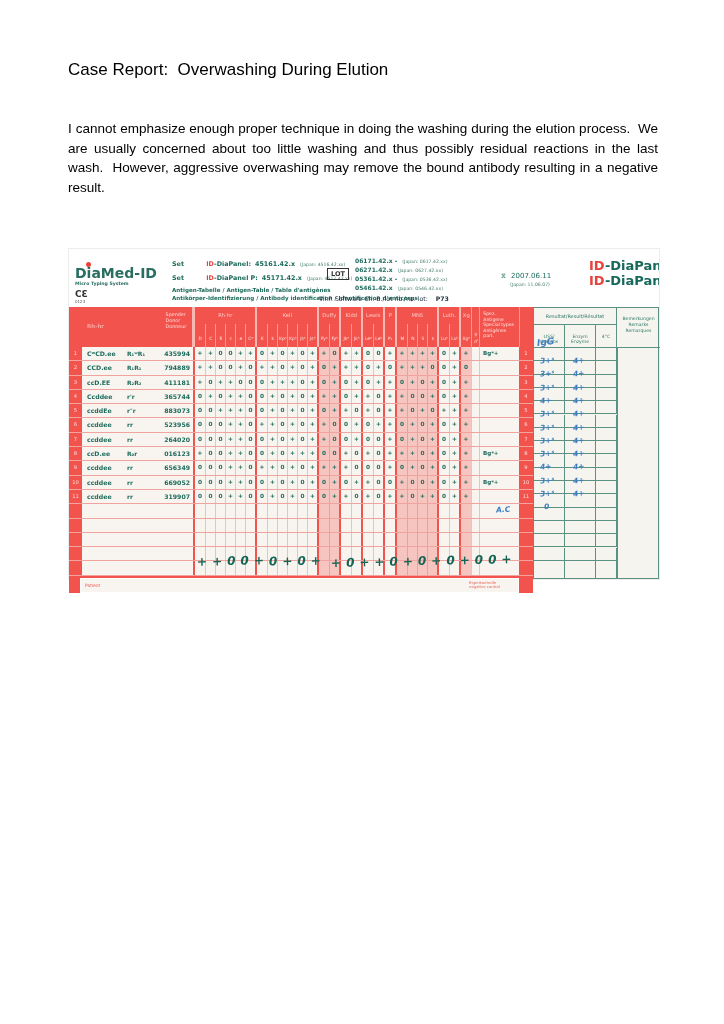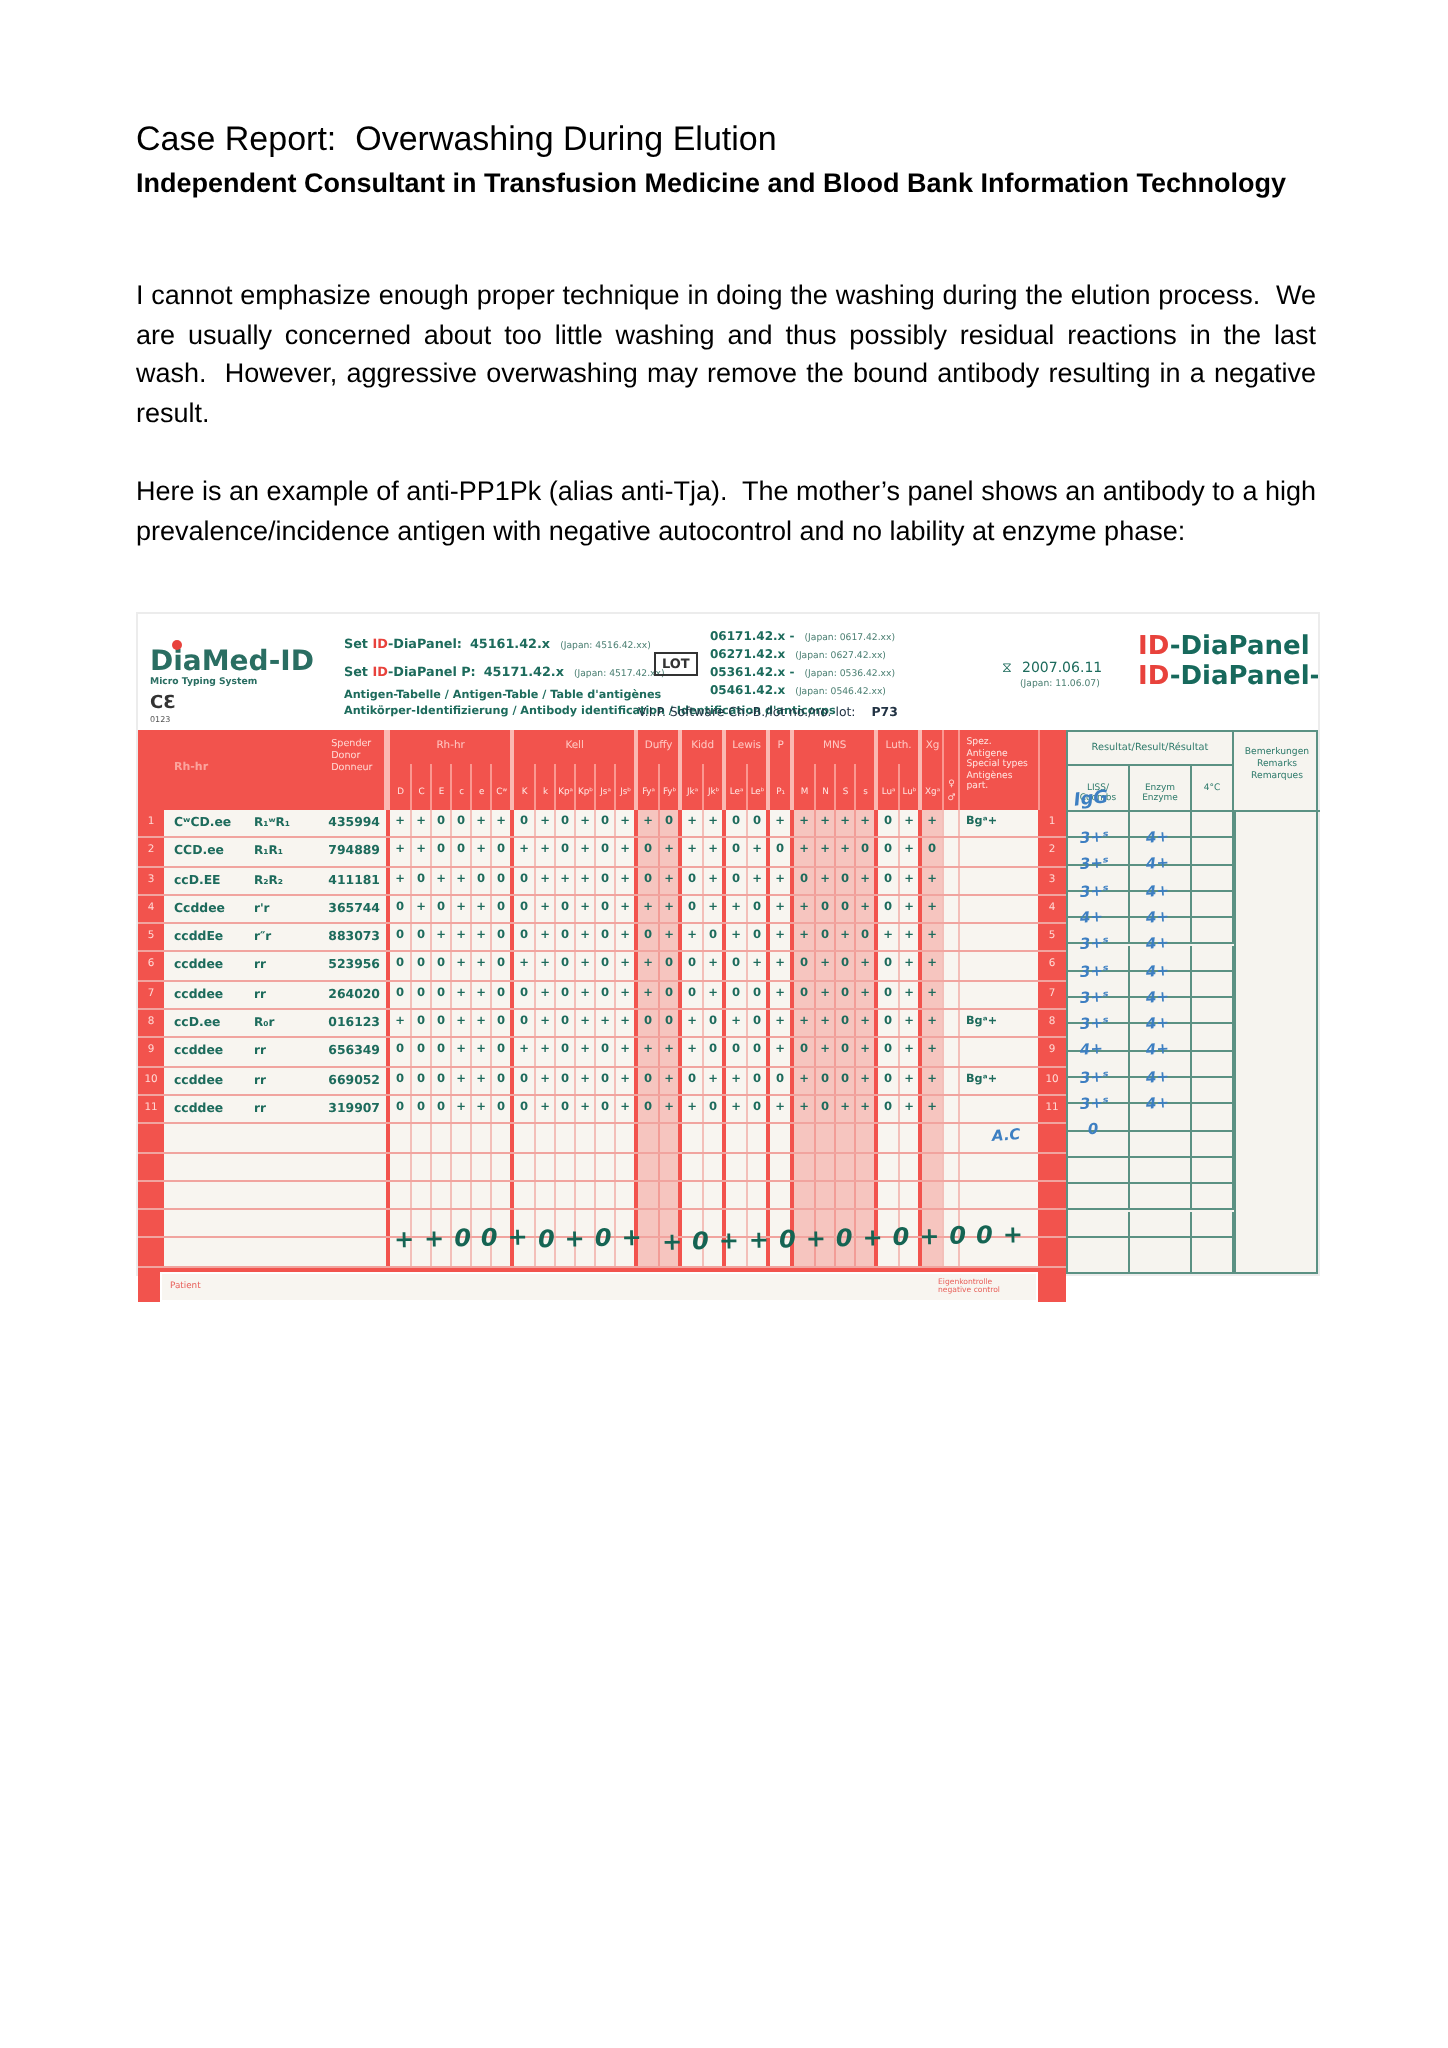--- a/index.html
+++ b/index.html
@@ -9,21 +9,21 @@
   .doc-title{font-size:17px;font-weight:normal;margin:0 0 2px 0;white-space:pre-wrap;}
   .doc-bold{font-size:13.5px;font-weight:bold;line-height:19px;margin:0;white-space:pre-wrap;}
   .para{font-size:13.5px;line-height:19.5px;text-align:justify;margin:0;white-space:pre-wrap;}
   .gap36{height:37px;} .gap19{height:20px;} .gap32{height:31px;}
 
   
   .panel{position:relative;width:590px;height:330px;background:#fff;border:1px solid #ececec;
          font-family:"DejaVu Sans", sans-serif;}
   .phead{position:absolute;left:0;top:0;width:590px;height:58px;}
   .abs{position:absolute;}
-  .redtxt{color:#e8423c;}
+  .redtxt{color:#e8423c;margin-left:20px;}
   .brandname{font-size:14px;font-weight:bold;color:#2a6e62;letter-spacing:0;position:relative;}
   .branddot{position:absolute;left:11px;top:-3px;width:5px;height:5px;border-radius:50%;background:#e8423c;}
   .tagline{font-size:4.6px;font-weight:bold;color:#2a6e62;margin-top:0px;}
   .cemark{font-size:9px;font-weight:bold;color:#333;margin-top:3px;}
   .cenum{font-size:4px;color:#555;}
   .setline{font-size:6.4px;font-weight:bold;color:#1d6b5c;}
   .setline .val{margin-left:4px;}
   .jp{font-size:4.6px;color:#4b7f72;font-weight:normal;margin-left:5px;}
   .subt{font-size:5.6px;font-weight:bold;color:#1d6b5c;}
   .lotbox{border:1px solid #333;color:#333;font-size:6.5px;font-weight:bold;padding:1px 3px;}
@@ -90,25 +90,23 @@
   .hw-ac{position:absolute;left:16px;top:1px;}
   .greenmarks{position:absolute;font-family:"DejaVu Sans", sans-serif;font-weight:bold;font-style:italic;
               color:#156453;font-size:12px;letter-spacing:5px;transform:rotate(-1.2deg);}
 </style>
 </head>
 <body>
 
 <div class="page">
   <div class="content">
     <h1 class="doc-title">Case Report:  Overwashing During Elution</h1>
-    <p class="doc-bold">Independent Consultant in Transfusion Medicine and Blood Bank Information Technology</p>
     <div class="gap36"></div>
     <p class="para">I cannot emphasize enough proper technique in doing the washing during the elution process.  We are usually concerned about too little washing and thus possibly residual reactions in the last wash.  However, aggressive overwashing may remove the bound antibody resulting in a negative result.</p>
     <div class="gap19"></div>
-    <p class="para">Here is an example of anti-PP1Pk (alias anti-Tja).  The mother’s panel shows an antibody to a high prevalence/incidence antigen with negative autocontrol and no lability at enzyme phase:</p>
     <div class="gap32"></div>
 
     <div class="panel">
 
       <div class="phead">
         <div class="abs" style="left:6px;top:16px;">
           <div class="brandname"><span class="branddot"></span><span>DiaMed-ID</span></div>
           <div class="tagline">Micro Typing System</div>
           <div class="cemark">CƐ</div>
           <div class="cenum">0123</div>

